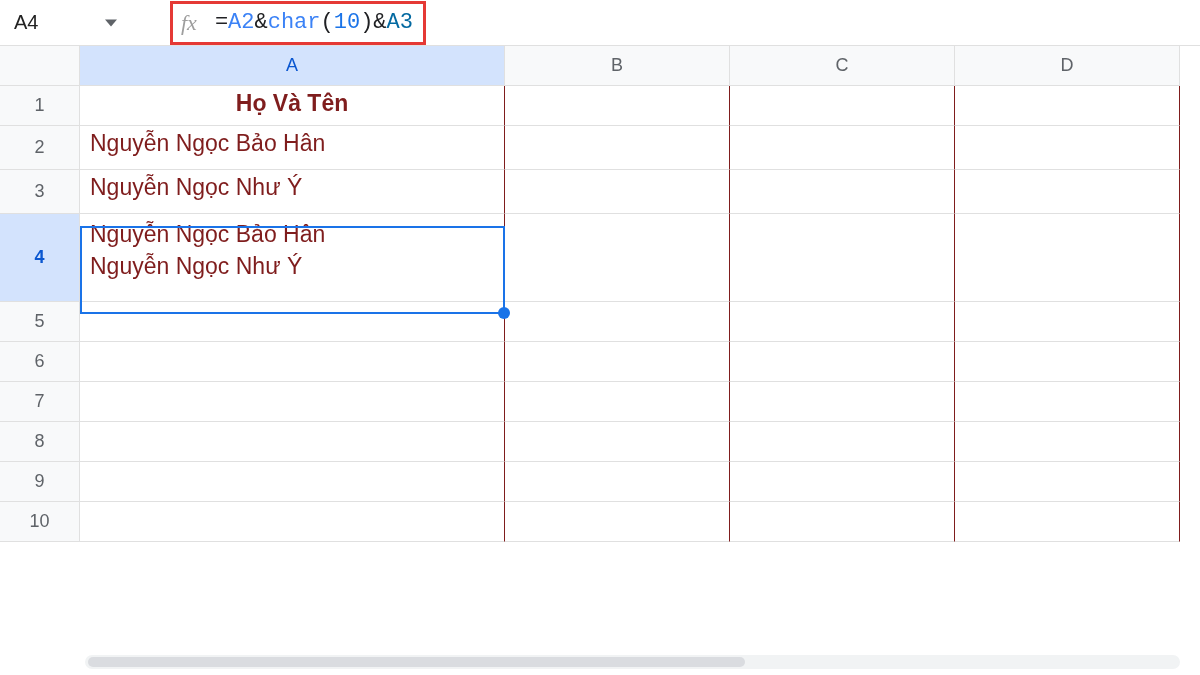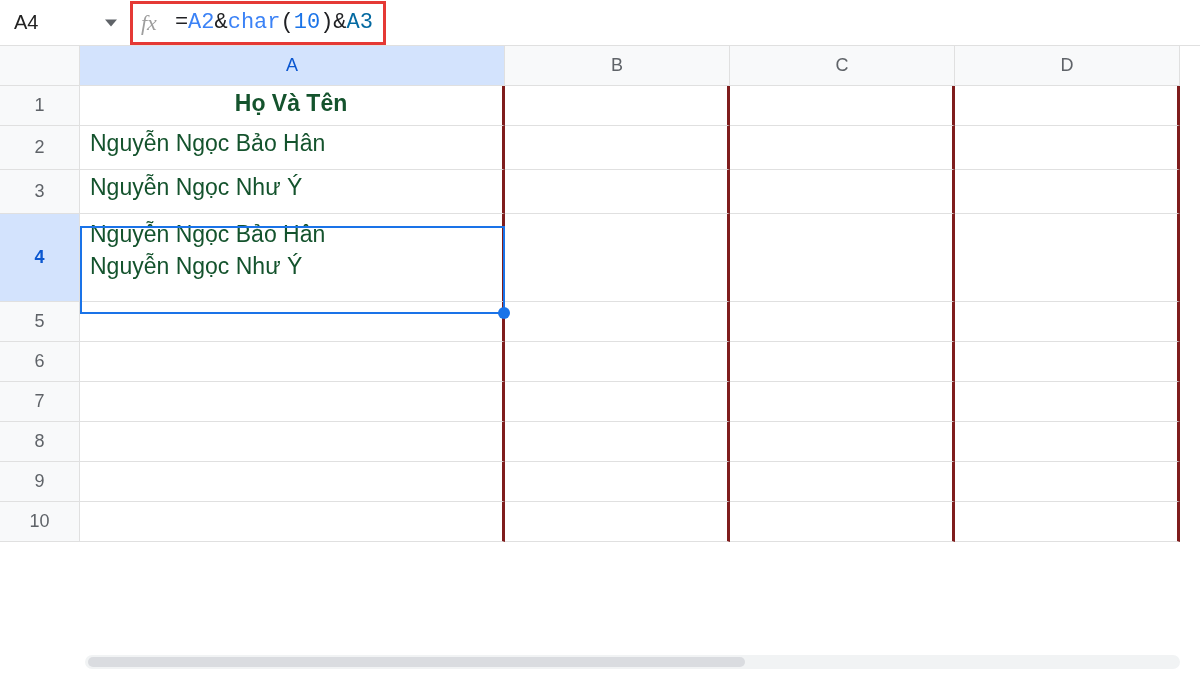--- a/index.html
+++ b/index.html
@@ -36,20 +36,21 @@
     justify-content: center;
     color: #5f6368;
     margin-right: 10px;
   }
   .fx-container {
     display: flex;
     align-items: center;
     height: 44px;
     border: 3px solid #e53935;
     padding: 0 10px 0 8px;
+    margin-left: 40px;
     text-align: center;
   }
   .fx-label {
     font-style: italic;
     color: #9e9e9e;
     font-size: 22px;
     font-family: "Times New Roman", serif;
     margin-right: 18px;
   }
   .formula-input {
@@ -113,25 +114,25 @@
   }
   .row-header.active { background: #d3e3fd; color: #0b57d0; font-weight: bold; }
 
   .cells {
     flex: 1;
   }
   .row {
     display: flex;
   }
   .cell {
-    border-right: 3px solid #7f1d1d;
+    border-right: 1px solid #7f1d1d;
     border-bottom: 1px solid #e0e0e0;
     padding: 4px 10px;
     font-size: 23px;
-    color: #14532d;
+    color: #7f1d1d;
     overflow: hidden;
   }
   .cell.header-cell {
     font-weight: bold;
     text-align: center;
   }
   .cell.col-a { width: 425px; }
   .cell.col-b, .cell.col-c, .cell.col-d { width: 225px; }
 
   .h40 { height: 40px; }

